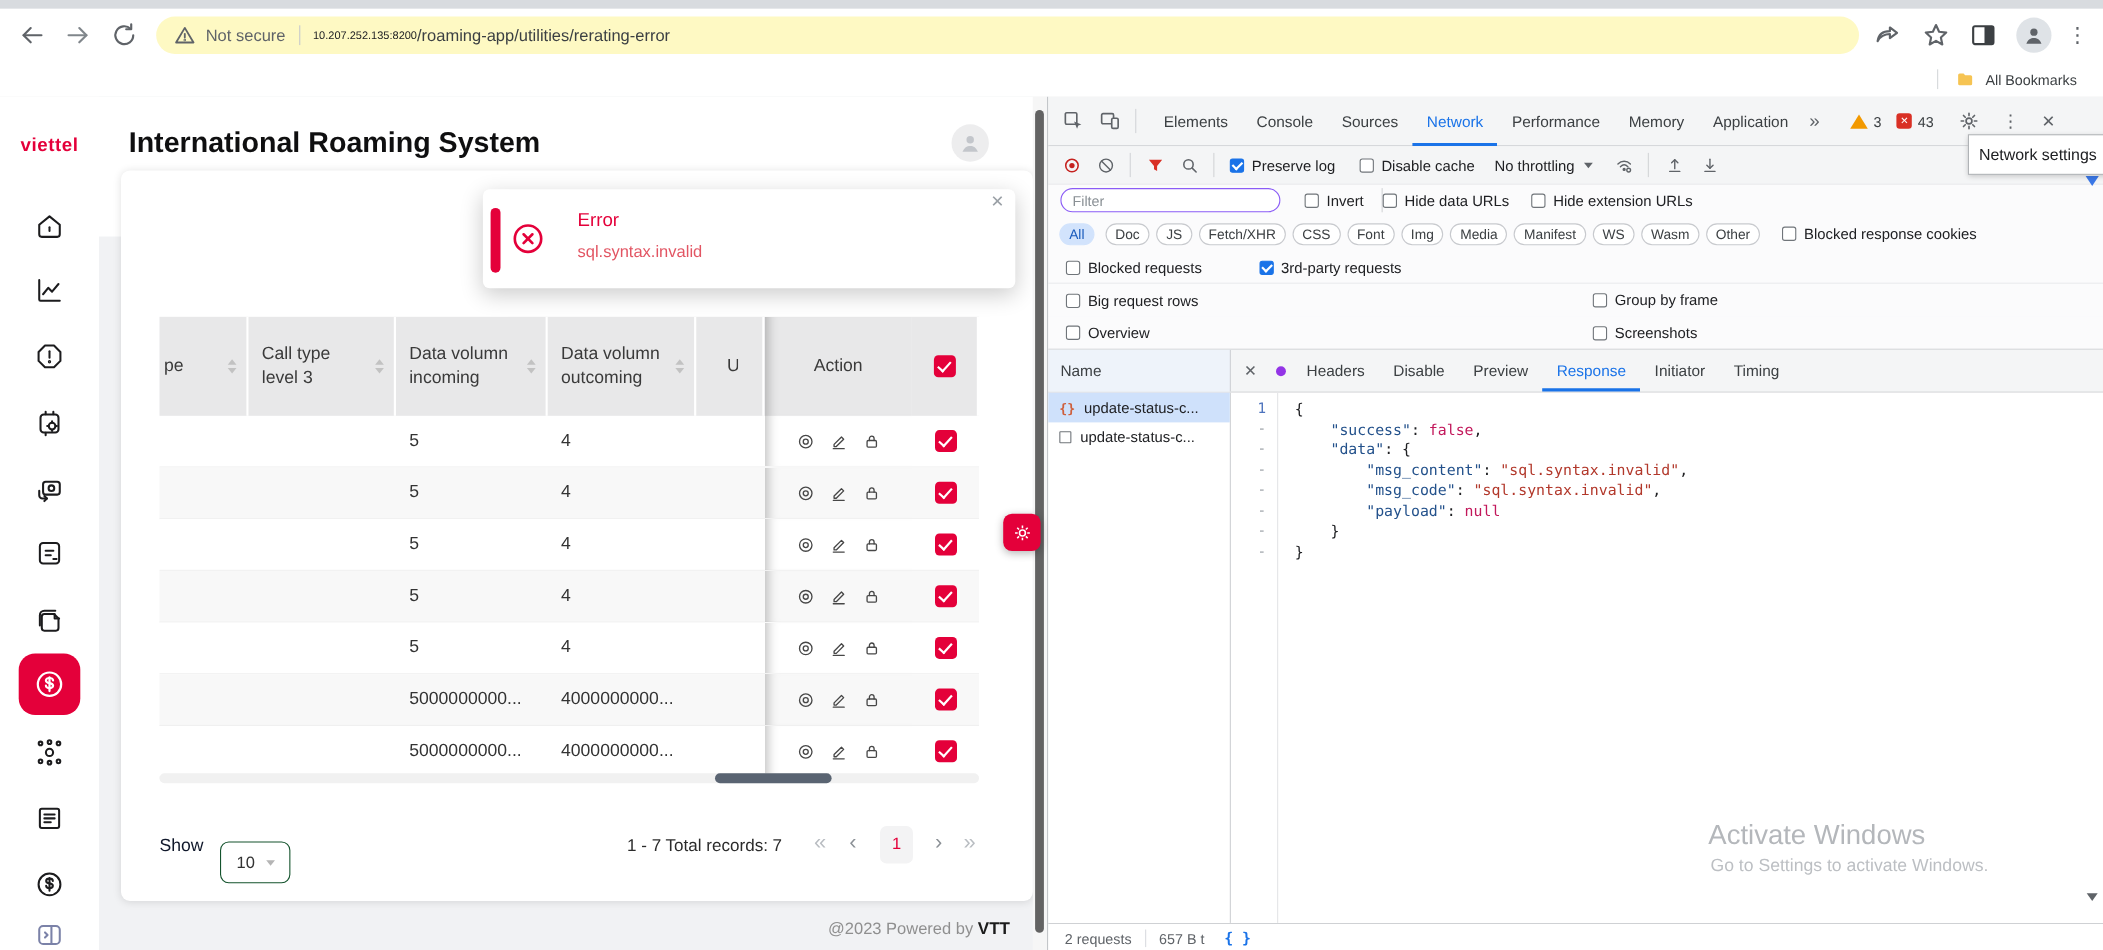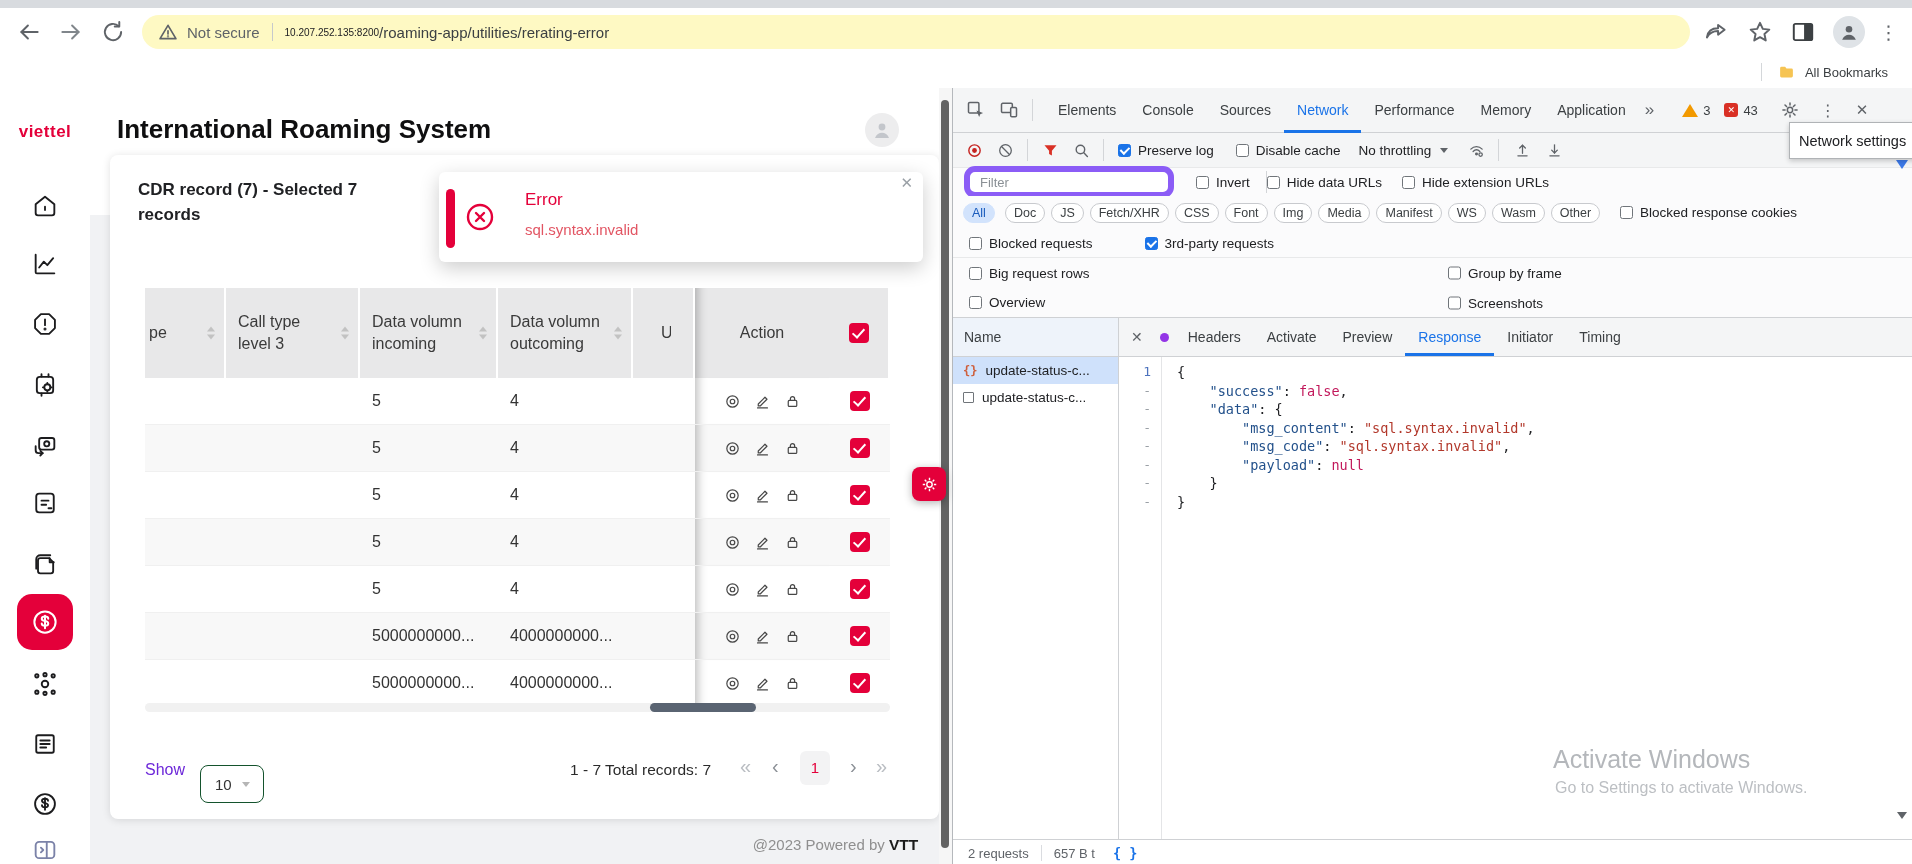--- a/index.html
+++ b/index.html
@@ -80,21 +80,21 @@
   .td.actions{padding:0;display:flex;align-items:center;justify-content:center;gap:13px}
   .td.chk{padding:0;justify-content:center}
   .aicon svg{width:17px;height:17px;fill:none;stroke:#474747;stroke-width:1.7;stroke-linecap:round;stroke-linejoin:round}
   .rcb{width:20px;height:20px;border-radius:4px;background:#e4003a;display:inline-block;position:relative;}
   .rcb::after{content:"";position:absolute;left:6.5px;top:3px;width:5px;height:10px;border:solid #fff;border-width:0 2.4px 2.4px 0;transform:rotate(42deg)}
 
   .hscroll{position:absolute;left:35px;top:548px;width:745px;height:9px;background:#f1f1f1;border-radius:5px;}
   .hthumb{position:absolute;left:505px;top:0;width:106px;height:9px;border-radius:5px;background:#5a6472;}
 
   .pgn{position:absolute;left:0;top:592px;width:100%;height:46px;}
-  .showlbl{position:absolute;left:35px;top:14px;font-size:16px;color:#6d28d9;}
+  .showlbl{position:absolute;left:35px;top:14px;font-size:16px;color:#0f172a;}
   .pagesize{position:absolute;left:90px;top:18px;width:64px;height:38px;border:1px solid #14532d;border-radius:8px;
     box-sizing:border-box;display:flex;align-items:center;font-size:15px;color:#333;padding-left:14px;gap:10px;}
   .dcaret{width:0;height:0;border-left:4.5px solid transparent;border-right:4.5px solid transparent;border-top:5px solid #b5b5b5;display:inline-block}
   .rangelbl{position:absolute;left:460px;top:14px;font-size:15.5px;color:#2b2b2b;}
   .pgico{position:absolute;top:8px;font-size:20px;color:#b9bdc2;}
   .pgico.mid{color:#8b9096}
   .pgchip{position:absolute;left:690px;top:4px;width:30px;height:34px;background:#f3f3f4;border-radius:6px;
     text-align:center;line-height:34px;font-size:15px;color:#e4003a;}
 
   .gearbtn{position:absolute;left:822px;top:379px;width:34px;height:34px;border-radius:8px;background:#e4003a;
@@ -130,21 +130,21 @@
   .dtr2{height:35px;background:#f4f5f6;border-bottom:1px solid #e8e9ea;display:flex;align-items:center;}
   .s16{width:17px;height:17px;flex:none}
   .s16 svg{width:17px;height:17px}
   .dchk{display:flex;align-items:center;gap:7px;font-size:13.5px;color:#202124;}
   .cb{width:13px;height:13px;border:1.5px solid #70757a;border-radius:2.5px;background:#fff;display:inline-block;position:relative;flex:none;box-sizing:border-box}
   .cb.on{background:#1a73e8;border-color:#1a73e8}
   .cb.on::after{content:"";position:absolute;left:3px;top:0px;width:3.5px;height:7px;border:solid #fff;border-width:0 2px 2px 0;transform:rotate(45deg)}
   .throttle{display:flex;align-items:center;gap:9px;font-size:13.5px;color:#202124;}
 
   .dtr3{height:28px;background:#fbfbfc;display:flex;align-items:center;}
-  .filterbox{width:178px;height:20px;border:6px solid #8b5cf6;border-radius:11px;margin-left:11px;padding:0 10px;
+  .filterbox{width:178px;height:20px;border:1px solid #8b5cf6;border-radius:11px;margin-left:11px;padding:0 10px;
     font-size:13px;color:#202124;background:#fff;outline:none;font-family:"Liberation Sans",sans-serif;}
   .filterbox::placeholder{color:#8a9095}
 
   .dtr4{height:33px;background:#fbfbfc;display:flex;align-items:center;}
   .chip{border:1px solid #c8cace;border-radius:11px;padding:2px 8px;font-size:12.5px;color:#3c4043;margin-left:6px;background:#fff;}
   .chip.active{background:#d2e3fc;border-color:#d2e3fc;color:#185abc;margin-left:10px;margin-right:4px}
 
   .dtr5{height:29px;background:#fbfbfc;border-bottom:1px solid #e8e9ea;display:flex;align-items:center;}
   .dtr6{height:30px;background:#fbfbfc;display:flex;align-items:center;}
   .dtr7{height:30px;background:#fbfbfc;border-bottom:1px solid #cfd1d4;display:flex;align-items:center;}
@@ -358,21 +358,20 @@
       <div class="apptitle">International Roaming System</div>
       <div class="appavatar">
         <svg viewBox="0 0 24 24">
             <circle cx="12" cy="9" r="3.4" fill="#c3c6cb"></circle>
             <path d="M5 20c1.5-3.8 4-5.3 7-5.3s5.5 1.5 7 5.3Z" fill="#c3c6cb"></path>
           </svg>
       </div>
     </div>
 
     <div class="card">
-      <div class="cardtitle">CDR record (7) - Selected 7 records</div>
 
       <div class="tbl">
         <div class="trh" id="tbl-head">
             <div class="th c0">
               <span>pe</span>
               <span class="sort"></span>
             </div>
             <div class="th c1">
               <span>Call type level 3</span>
               <span class="sort"></span>
@@ -831,21 +830,21 @@
           <span>Screenshots</span>
         </label>
     </div>
 
     <div class="dtstrip">
       <div class="namehdr">Name</div>
       <span class="pclose">✕</span>
       <span class="pdot"></span>
       <div class="ptabs" id="dt-ptabs">
           <span class="ptab">Headers</span>
-          <span class="ptab">Activate</span>
+          <span class="ptab">Disable</span>
           <span class="ptab">Preview</span>
           <span class="ptab active">Response</span>
           <span class="ptab">Initiator</span>
           <span class="ptab">Timing</span>
         </div>
     </div>
 
     <div class="dtmain">
       <div class="namecol">
         <div id="dt-requests">

